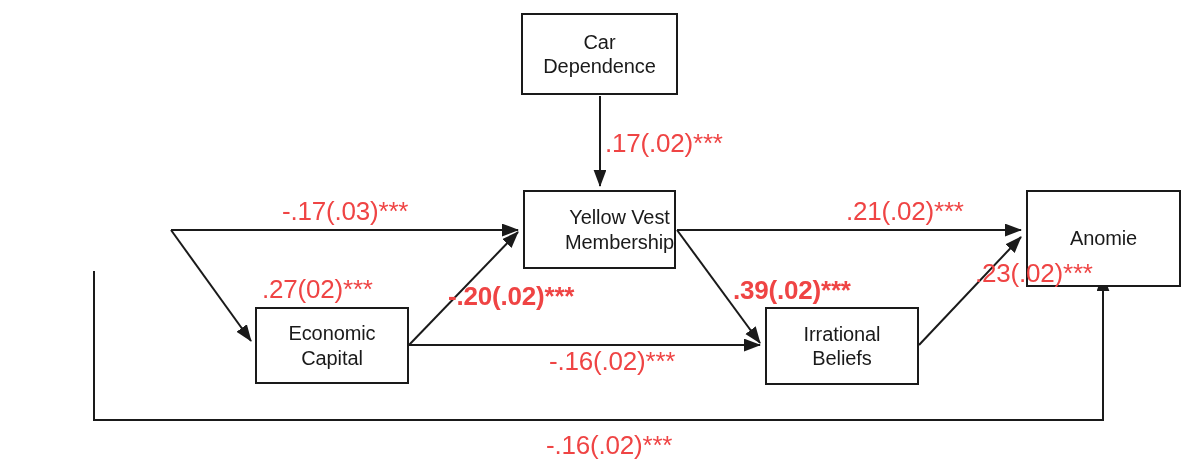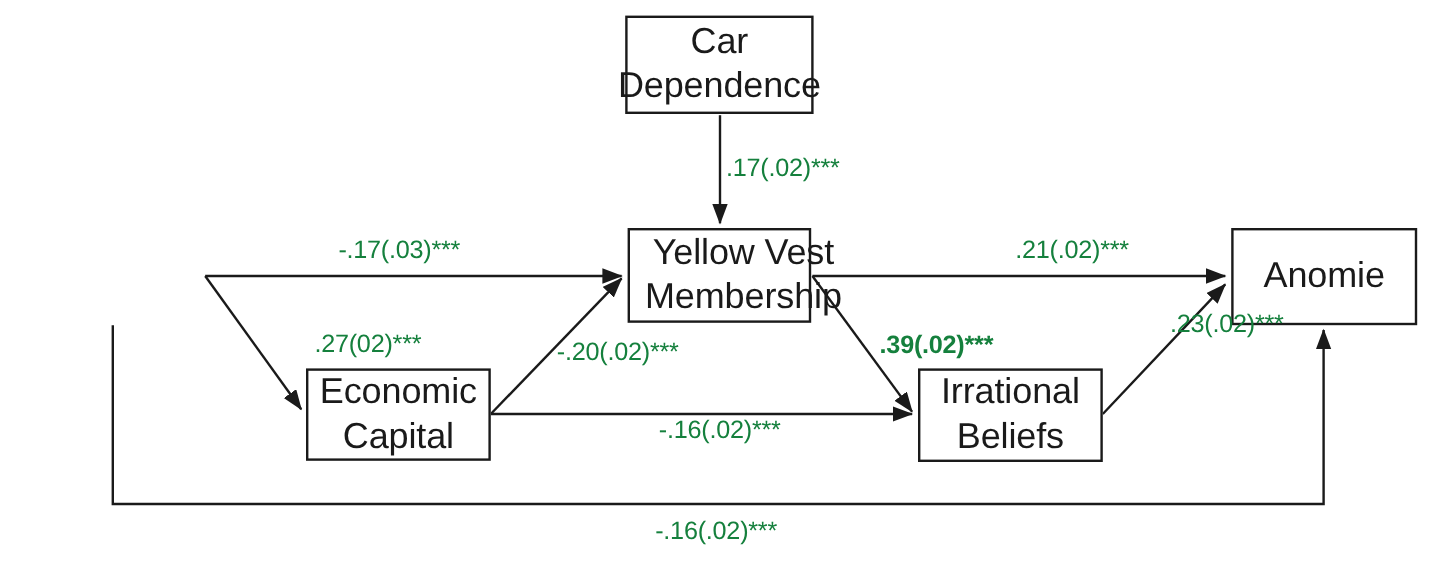--- a/index.html
+++ b/index.html
@@ -28,32 +28,32 @@
   }
   .node-box {
     position: absolute;
     box-sizing: border-box;
     border: 2px solid #1a1a1a;
     background: #ffffff;
     display: flex;
     align-items: center;
     justify-content: center;
     text-align: center;
-    font-size: 30px;
+    font-size: 20px;
     line-height: 1.22;
     color: #1a1a1a;
     letter-spacing: -0.1px;
     white-space: pre-line;
     z-index: 3;
   }
   .edge-label {
     position: absolute;
-    font-size: 21px;
+    font-size: 26px;
     line-height: 1;
-    color: #15803d;
+    color: #ef4444;
     white-space: nowrap;
     background: transparent;
     z-index: 4;
     letter-spacing: -0.2px;
   }
 </style>
 </head>
 <body>
 
 <div id="diagram-root">
@@ -84,37 +84,37 @@
     <polyline points="94,271 94,420 1103,420 1103,275" fill="none" stroke="#1a1a1a" stroke-width="2" marker-end="url(#arrowhead)"></polyline>
   </svg>
 
   <div class="node-box" style="left:521px; top:13px; width:157px; height:82px;">Car
 Dependence</div>
 
 
   <div class="node-box" style="left:523px; top:190px; width:153px; height:79px;padding-left:40px;">Yellow Vest
 Membership</div>
 
-  <div class="node-box" style="left:1026px; top:190px; width:155px; height:81px;">Anomie</div>
+  <div class="node-box" style="left:1026px; top:190px; width:155px; height:97px;">Anomie</div>
 
   <div class="node-box" style="left:255px; top:307px; width:154px; height:77px;">Economic
 Capital</div>
 
   <div class="node-box" style="left:765px; top:307px; width:154px; height:78px;">Irrational
 Beliefs</div>
 
   <div class="edge-label" style="left:605px; top:130px;">.17(.02)***</div>
 
   <div class="edge-label" style="left:282px; top:198px;">-.17(.03)***</div>
 
   <div class="edge-label" style="left:846px; top:198px;">.21(.02)***</div>
 
   <div class="edge-label" style="left:226px; top:276px;margin-left:36px;">.27(02)***</div>
 
-  <div class="edge-label" style="left:464px; top:283px;">-.20(.02)***</div>
+  <div class="edge-label" style="left:448px; top:283px;font-weight:bold;">-.20(.02)***</div>
 
   <div class="edge-label" style="left:733px; top:277px;font-weight:bold;">.39(.02)***</div>
 
   <div class="edge-label" style="left:975px; top:260px;">.23(.02)***</div>
 
   <div class="edge-label" style="left:549px; top:348px;">-.16(.02)***</div>
 
   <div class="edge-label" style="left:546px; top:432px;">-.16(.02)***</div>
 
 </div>

